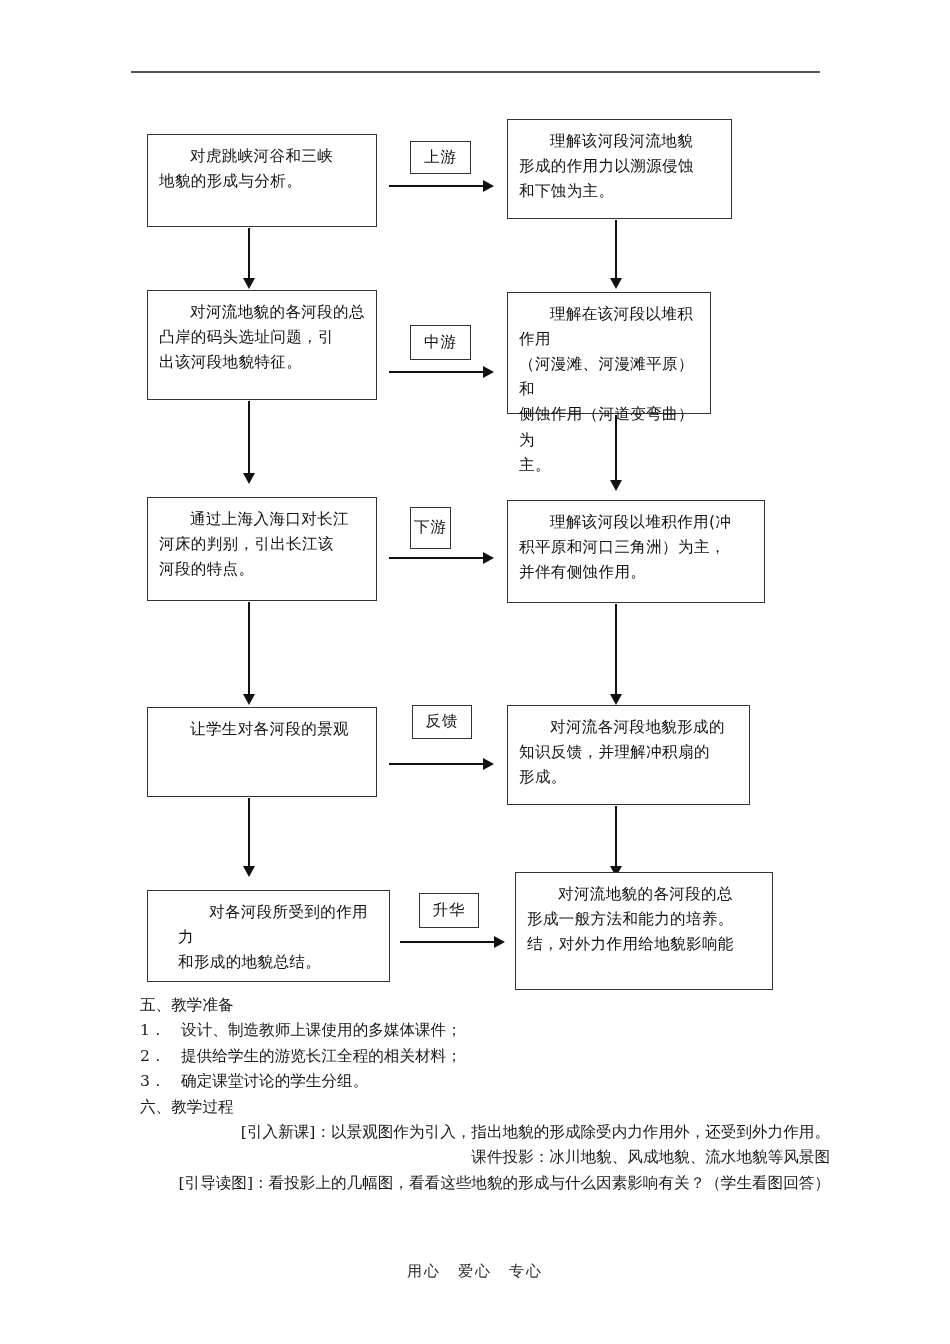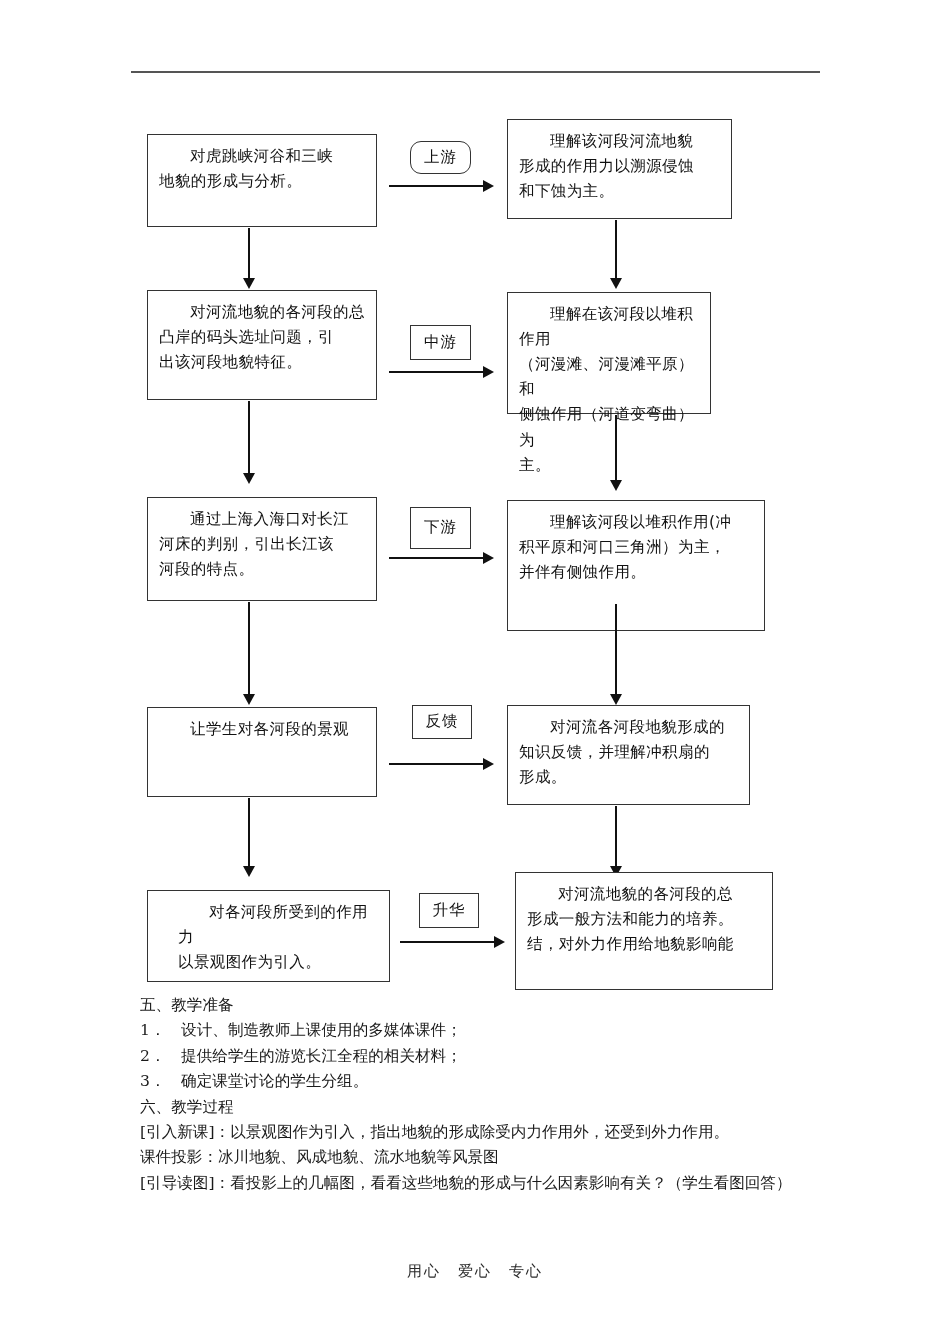--- a/index.html
+++ b/index.html
@@ -110,20 +110,21 @@
   }
   .prose .line {
     white-space: pre-wrap;
   }
   .prose .num-item {
     display: block;
     white-space: pre-wrap;
   }
   .prose .wrap {
     white-space: pre-wrap;
+    text-align: right;
   }
   
   .footer {
     position: absolute;
     left: 0;
     top: 1262px;
     width: 950px;
     text-align: center;
     font-family: "DejaVu Serif", "Liberation Serif", serif;
     font-size: 15px;
@@ -138,21 +139,21 @@
 
   <div class="header-rule"></div>
 
   <div class="flow">
 
     <div class="node" style="left:147px; top:134px; width:230px; height:93px;">
       <p>对虎跳峡河谷和三峡</p>
       <p class="cont">地貌的形成与分析。</p>
     </div>
 
-    <div class="chip" style="left:410px; top:141px; width:61px; height:33px;border-radius:11px;">
+    <div class="chip" style="left:410px; top:141px; width:61px; height:33px;">
       <span>上游</span>
     </div>
     <div class="hline" style="left:389px; top:185px; width:94px;"></div>
     <div class="arrow-right" style="left:483px; top:180px;"></div>
 
     <div class="node" style="left:507px; top:119px; width:225px; height:100px;">
       <p>理解该河段河流地貌</p>
       <p class="cont">形成的作用力以溯源侵蚀</p>
       <p class="cont">和下蚀为主。</p>
     </div>
@@ -187,27 +188,27 @@
 
     <div class="vline" style="left:615px; top:415px; height:68px;"></div>
     <div class="arrow-down" style="left:610px; top:480px;"></div>
 
     <div class="node" style="left:147px; top:497px; width:230px; height:104px;">
       <p>通过上海入海口对长江</p>
       <p class="cont">河床的判别，引出长江该</p>
       <p class="cont">河段的特点。</p>
     </div>
 
-    <div class="chip" style="left:410px; top:507px; width:61px; height:42px;">
+    <div class="chip" style="left:410px; top:507px; width:41px; height:42px;">
       <span>下游</span>
     </div>
     <div class="hline" style="left:389px; top:557px; width:94px;"></div>
     <div class="arrow-right" style="left:483px; top:552px;"></div>
 
-    <div class="node" style="left:507px; top:500px; width:258px; height:131px;">
+    <div class="node" style="left:507px; top:500px; width:258px; height:103px;">
       <p>理解该河段以堆积作用(冲</p>
       <p class="cont">积平原和河口三角洲）为主，</p>
       <p class="cont">并伴有侧蚀作用。</p>
     </div>
 
     <div class="vline" style="left:248px; top:602px; height:98px;"></div>
     <div class="arrow-down" style="left:243px; top:694px;"></div>
 
     <div class="vline" style="left:615px; top:604px; height:95px;"></div>
     <div class="arrow-down" style="left:610px; top:694px;"></div>
@@ -229,21 +230,21 @@
     </div>
 
     <div class="vline" style="left:248px; top:798px; height:72px;"></div>
     <div class="arrow-down" style="left:243px; top:866px;"></div>
 
     <div class="vline" style="left:615px; top:806px; height:66px;"></div>
     <div class="arrow-down" style="left:610px; top:866px;"></div>
 
     <div class="node" style="left:147px; top:890px; width:243px; height:92px;padding-left:30px;">
       <p>对各河段所受到的作用力</p>
-      <p class="cont">以景观图作为引入。</p>
+      <p class="cont">和形成的地貌总结。</p>
     </div>
 
     <div class="chip" style="left:419px; top:893px; width:60px; height:35px;">
       <span>升华</span>
     </div>
     <div class="hline" style="left:400px; top:941px; width:94px;"></div>
     <div class="arrow-right" style="left:494px; top:936px;"></div>
 
     <div class="node" style="left:515px; top:872px; width:258px; height:118px;">
       <p>对河流地貌的各河段的总</p>

